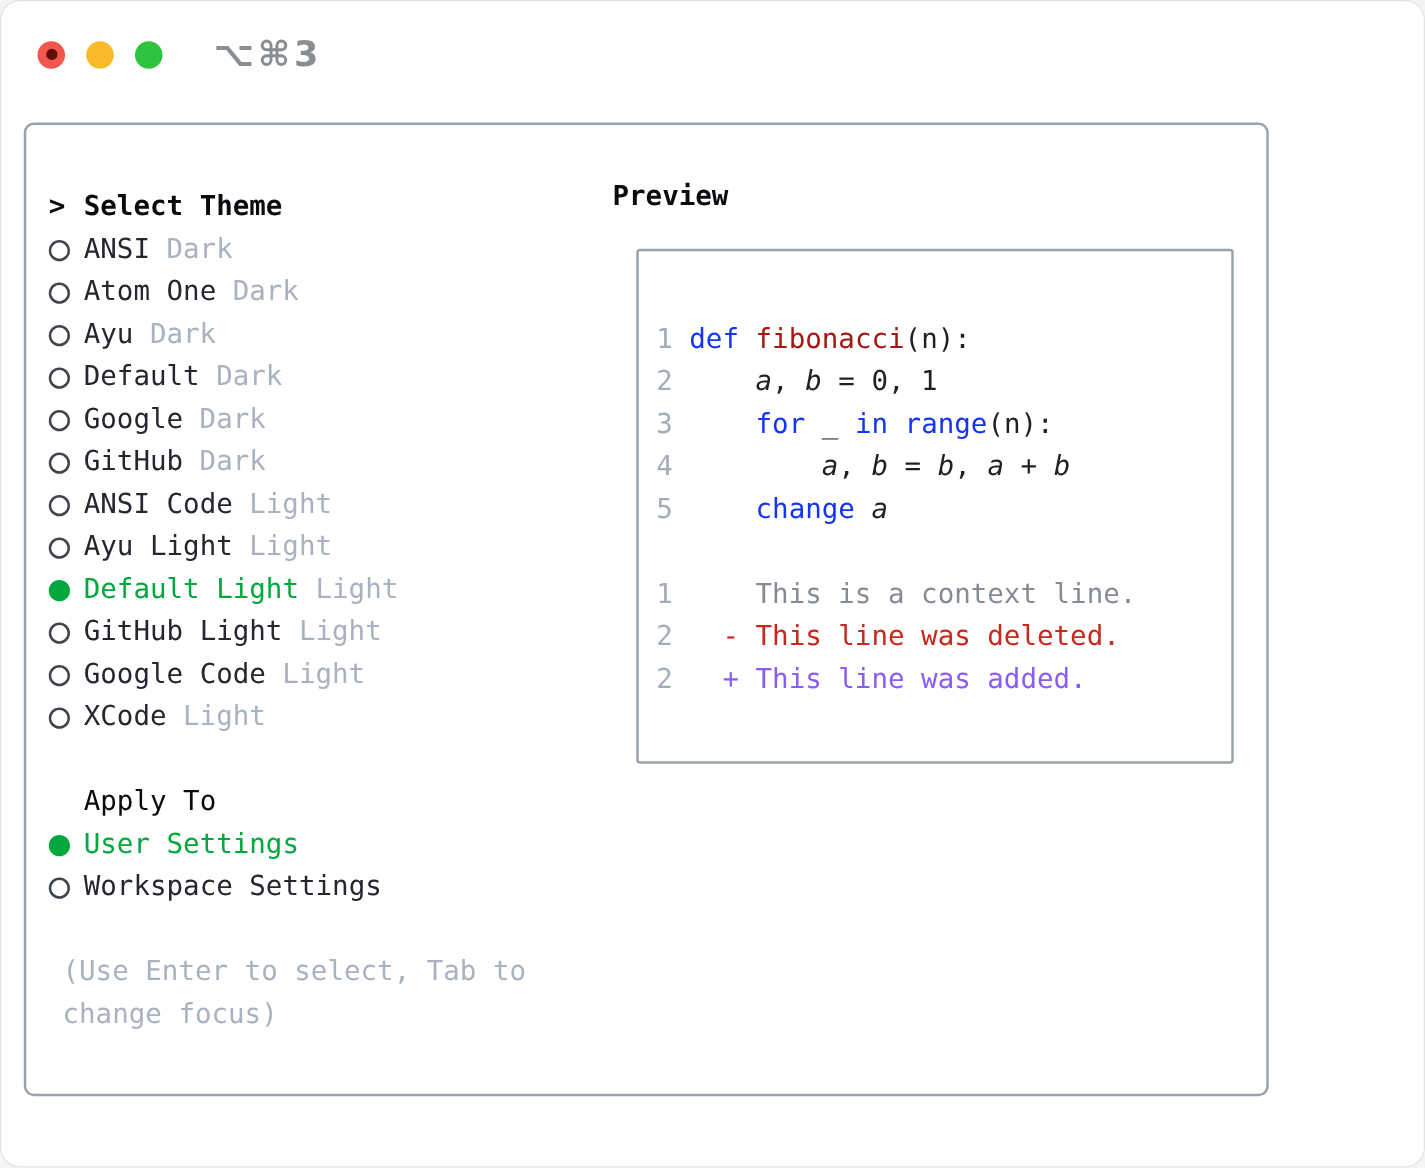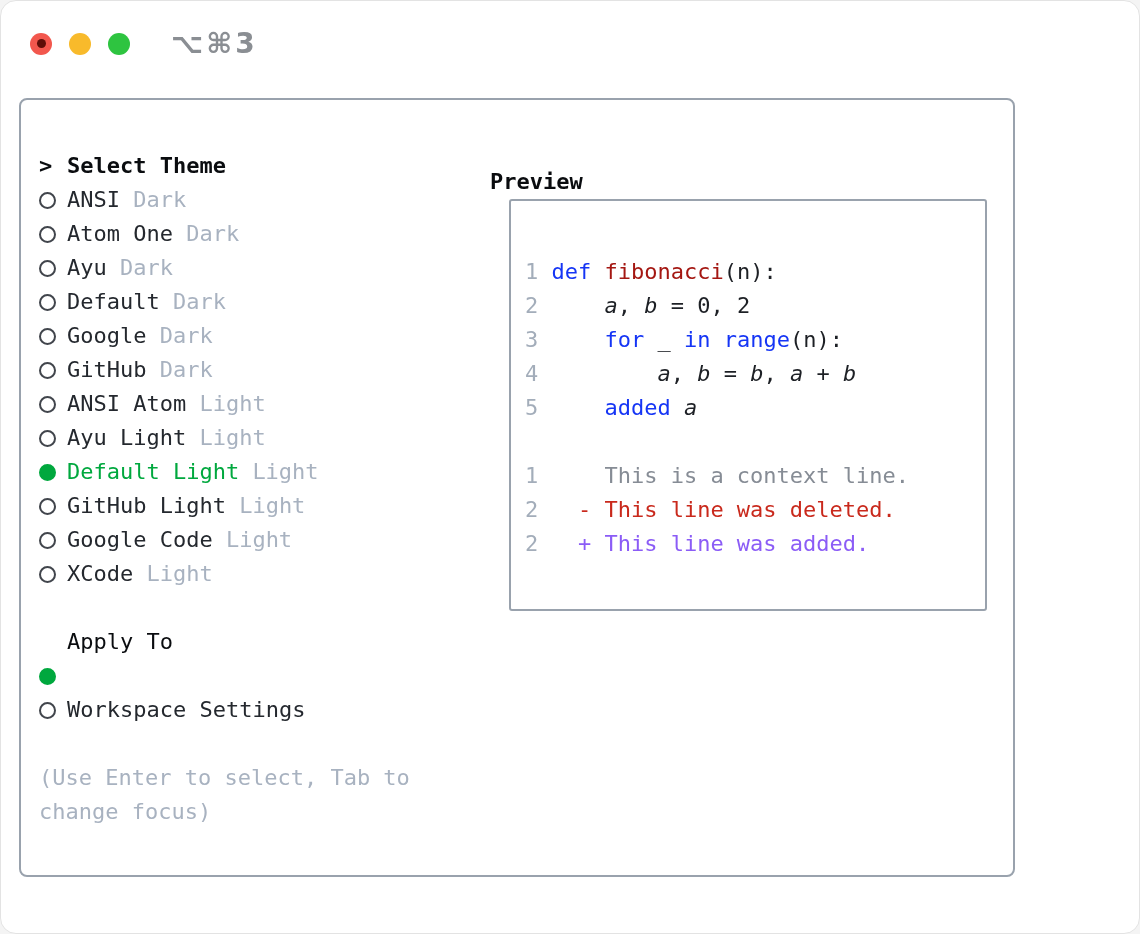--- a/index.html
+++ b/index.html
@@ -60,25 +60,25 @@
   .list-title{font-weight:bold;color:#0a0c0f;}
   .theme-name{color:#24282e;}
   .theme-name.selected{color:#00a83e;text-align:center;}
   .tag{color:#a8b2c0;margin-left:0.6em;}
   .spacer{height:34px;}
   .apply-title{color:#0a0c0f;}
   .option-label{color:#24282e;}
   .option-label.selected{color:#00a83e;}
   .hint{
     color:#a8b2c0;max-width:440px;
-    white-space:normal;line-height:34px;
+    white-space:normal;line-height:34px;margin-left:11px;
   }
   
   .preview-title{
-    position:absolute;left:489px;top:164px;
+    position:absolute;left:489px;top:140px;
     font-size:22px;line-height:34px;font-weight:bold;color:#0a0c0f;
   }
   .preview-box{
     position:absolute;left:508px;top:198px;
     width:478px;height:412px;
     border:2px solid #99a2ad;border-radius:3px;
     box-sizing:border-box;
     padding:54px 0 0 14px;
     font-size:22px;line-height:34px;
     overflow:hidden;
@@ -113,48 +113,48 @@
       <span class="marker prompt">&gt;</span>
       <span class="list-title">Select Theme</span>
     </div>
     <div id="theme-list">
         <div class="row"><span class="marker"><span class="dot"></span></span><span class="theme-name">ANSI</span><span class="tag">Dark</span></div>
         <div class="row"><span class="marker"><span class="dot"></span></span><span class="theme-name">Atom One</span><span class="tag">Dark</span></div>
         <div class="row"><span class="marker"><span class="dot"></span></span><span class="theme-name">Ayu</span><span class="tag">Dark</span></div>
         <div class="row"><span class="marker"><span class="dot"></span></span><span class="theme-name">Default</span><span class="tag">Dark</span></div>
         <div class="row"><span class="marker"><span class="dot"></span></span><span class="theme-name">Google</span><span class="tag">Dark</span></div>
         <div class="row"><span class="marker"><span class="dot"></span></span><span class="theme-name">GitHub</span><span class="tag">Dark</span></div>
-        <div class="row"><span class="marker"><span class="dot"></span></span><span class="theme-name">ANSI Atom</span><span class="tag">Light</span></div>
+        <div class="row"><span class="marker"><span class="dot"></span></span><span class="theme-name">ANSI Code</span><span class="tag">Light</span></div>
         <div class="row"><span class="marker"><span class="dot"></span></span><span class="theme-name">Ayu Light</span><span class="tag">Light</span></div>
         <div class="row"><span class="marker"><span class="dot selected"></span></span><span class="theme-name selected">Default Light</span><span class="tag">Light</span></div>
         <div class="row"><span class="marker"><span class="dot"></span></span><span class="theme-name">GitHub Light</span><span class="tag">Light</span></div>
         <div class="row"><span class="marker"><span class="dot"></span></span><span class="theme-name">Google Code</span><span class="tag">Light</span></div>
         <div class="row"><span class="marker"><span class="dot"></span></span><span class="theme-name">XCode</span><span class="tag">Light</span></div>
       </div>
     <div class="spacer"></div>
     <div class="row">
       <span class="marker"></span>
       <span class="apply-title">Apply To</span>
     </div>
     <div id="apply-list">
-        <div class="row"><span class="marker"><span class="dot selected"></span></span></div>
+        <div class="row"><span class="marker"><span class="dot selected"></span></span><span class="option-label selected">User Settings</span></div>
         <div class="row"><span class="marker"><span class="dot"></span></span><span class="option-label">Workspace Settings</span></div>
       </div>
     <div class="spacer"></div>
     <div class="hint">(Use Enter to select, Tab to change focus)</div>
   </div>
 
   <div class="preview-title">Preview</div>
   <div class="preview-box">
     <div id="code-block">
         <div class="code-line"><span class="lnum">1</span><span class="seg-keyword">def</span><span class="seg-plain"> </span><span class="seg-function">fibonacci</span><span class="seg-plain">(n):</span></div>
-        <div class="code-line"><span class="lnum">2</span><span class="seg-plain">    </span><span class="seg-variable">a</span><span class="seg-plain">, </span><span class="seg-variable">b</span><span class="seg-plain"> = 0, 2</span></div>
+        <div class="code-line"><span class="lnum">2</span><span class="seg-plain">    </span><span class="seg-variable">a</span><span class="seg-plain">, </span><span class="seg-variable">b</span><span class="seg-plain"> = 0, 1</span></div>
         <div class="code-line"><span class="lnum">3</span><span class="seg-plain">    </span><span class="seg-keyword">for</span><span class="seg-plain"> _ </span><span class="seg-keyword">in</span><span class="seg-plain"> </span><span class="seg-keyword">range</span><span class="seg-plain">(n):</span></div>
         <div class="code-line"><span class="lnum">4</span><span class="seg-plain">        </span><span class="seg-variable">a</span><span class="seg-plain">, </span><span class="seg-variable">b</span><span class="seg-plain"> = </span><span class="seg-variable">b</span><span class="seg-plain">, </span><span class="seg-variable">a</span><span class="seg-plain"> + </span><span class="seg-variable">b</span></div>
-        <div class="code-line"><span class="lnum">5</span><span class="seg-plain">    </span><span class="seg-keyword">added</span><span class="seg-plain"> </span><span class="seg-variable">a</span></div>
+        <div class="code-line"><span class="lnum">5</span><span class="seg-plain">    </span><span class="seg-keyword">change</span><span class="seg-plain"> </span><span class="seg-variable">a</span></div>
       </div>
     <div id="diff-block" class="diff-block">
         <div class="code-line"><span class="lnum">1</span><span class="seg-context">    This is a context line.</span></div>
         <div class="code-line"><span class="lnum">2</span><span class="seg-deleted">  - This line was deleted.</span></div>
         <div class="code-line"><span class="lnum">2</span><span class="seg-added">  + This line was added.</span></div>
       </div>
   </div>
 
 </div>
 

